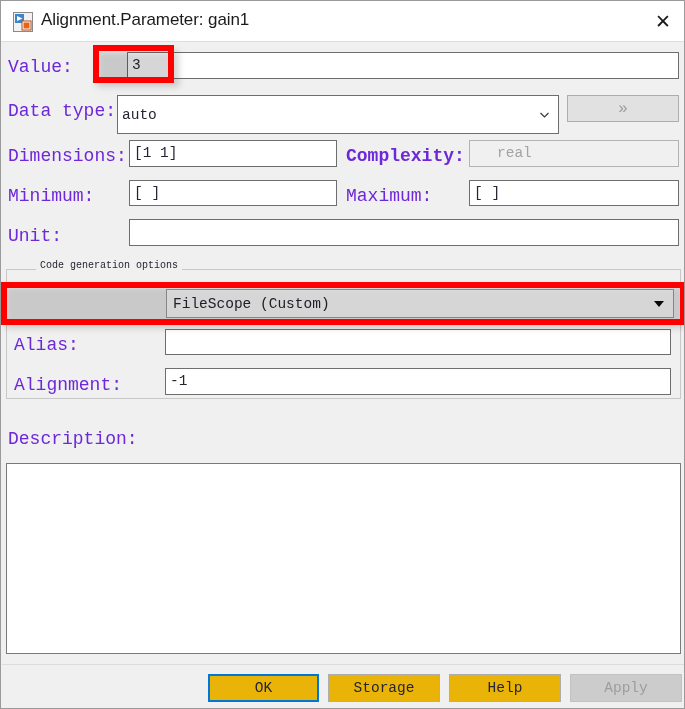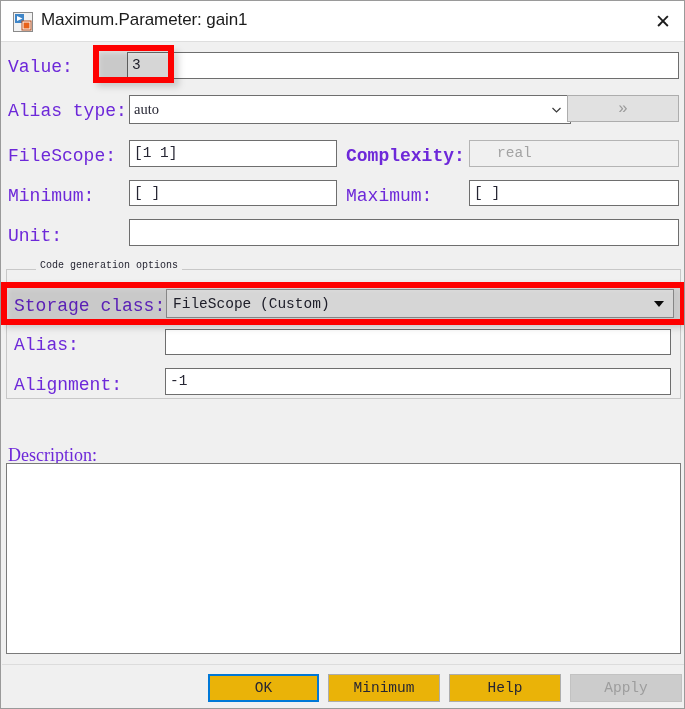--- a/index.html
+++ b/index.html
@@ -240,75 +240,74 @@
   <div class="titlebar">
     <div class="title-icon">
       <svg width="20" height="20" viewBox="0 0 20 20">
         <rect x="0.5" y="0.5" width="19" height="19" fill="#f2f2f2" stroke="#8a8a8a"></rect>
         <rect x="2" y="2" width="9" height="9" fill="#3f86c8"></rect>
         <polygon points="4,4 4,9 9.5,6.5" fill="#ffffff"></polygon>
         <rect x="9" y="9" width="9" height="9" fill="#ffffff" stroke="#b34a19"></rect>
         <rect x="10.5" y="10.5" width="6" height="6" fill="#e8621a"></rect>
       </svg>
     </div>
-    <div class="title-text">Maximum.Parameter: gain1</div>
+    <div class="title-text">Alignment.Parameter: gain1</div>
     <div class="close-btn">
       <span class="close-glyph">✕</span>
     </div>
   </div>
 
   <div class="lbl" style="left:7px; top:56px;">Value:</div>
   <div class="fld" style="left:126px; top:51px; width:552px; height:27px;">3</div>
 
-  <div class="lbl" style="left:7px; top:100px;">Alias type:</div>
-  <div class="combo" style="left:128px; top:94px; width:442px; height:29px;font-family:Liberation Serif, serif;">
+  <div class="lbl" style="left:7px; top:100px;">Data type:</div>
+  <div class="combo" style="left:116px; top:94px; width:442px; height:39px;">
     <span>auto</span>
     <span class="chev thin">
       <svg class="chev-thin-svg" width="11" height="11" viewBox="0 0 11 11">
         <polyline points="1.5,3.5 5.5,7.5 9.5,3.5" fill="none" stroke="#3a3a3a" stroke-width="1.2"></polyline>
       </svg>
     </span>
   </div>
   <div class="pbtn chevbtn" style="left:566px; top:94px; width:112px; height:27px;">»</div>
 
-  <div class="lbl" style="left:7px; top:145px;">FileScope:</div>
+  <div class="lbl" style="left:7px; top:145px;">Dimensions:</div>
   <div class="fld" style="left:128px; top:139px; width:208px; height:27px;">[1 1]</div>
   <div class="lbl" style="left:345px; top:145px;font-weight:bold;">Complexity:</div>
   <div class="fld disabled" style="left:468px; top:139px; width:210px; height:27px;padding-left:27px;">real</div>
 
   <div class="lbl" style="left:7px; top:185px;">Minimum:</div>
   <div class="fld" style="left:128px; top:179px; width:208px; height:26px;">[ ]</div>
   <div class="lbl" style="left:345px; top:185px;">Maximum:</div>
   <div class="fld" style="left:468px; top:179px; width:210px; height:26px;">[ ]</div>
 
   <div class="lbl" style="left:7px; top:225px;">Unit:</div>
   <div class="fld" style="left:128px; top:218px; width:550px; height:27px;"></div>
 
   <div class="groupbox" style="left:5px; top:268px; width:675px; height:130px;"></div>
   <div class="group-title" style="left:13px; top:259px;">Code generation options</div>
 
-  <div class="lbl" style="left:13px; top:295px;">Storage class:</div>
   <div class="sc-combo" style="left:165px; top:288px; width:508px; height:29px;">
     <span>FileScope (Custom)</span>
     <span class="arrow"></span>
   </div>
 
   <div class="lbl" style="left:13px; top:334px;">Alias:</div>
   <div class="fld" style="left:164px; top:328px; width:506px; height:26px;"></div>
 
   <div class="lbl" style="left:13px; top:374px;">Alignment:</div>
   <div class="fld" style="left:164px; top:367px; width:506px; height:27px;">-1</div>
 
-  <div class="lbl" style="left:7px; top:444px;font-family:Liberation Serif, serif;">Description:</div>
+  <div class="lbl" style="left:7px; top:428px;">Description:</div>
   <div class="desc-area" style="left:5px; top:462px; width:675px; height:191px;"></div>
 
   <div class="btn-strip-sep" style="top:663px;"></div>
 
   <div class="pbtn default" style="left:207px; top:673px; width:111px; height:28px;">OK</div>
-  <div class="pbtn" style="left:327px; top:673px; width:112px; height:28px;">Minimum</div>
+  <div class="pbtn" style="left:327px; top:673px; width:112px; height:28px;">Storage</div>
   <div class="pbtn" style="left:448px; top:673px; width:112px; height:28px;">Help</div>
   <div class="pbtn dis" style="left:569px; top:673px; width:112px; height:28px;">Apply</div>
 
   <div class="annot-shadow" style="left:96px; top:50px; width:82px; height:36px;"></div>
   <div class="annot" style="left:92px; top:44px; width:81px; height:38px;"></div>
 
   <div class="annot-shadow" style="left:4px; top:285px; width:679px; height:42px;"></div>
   <div class="annot" style="left:0px; top:281px; width:685px; height:43px;"></div>
 
 </div>

